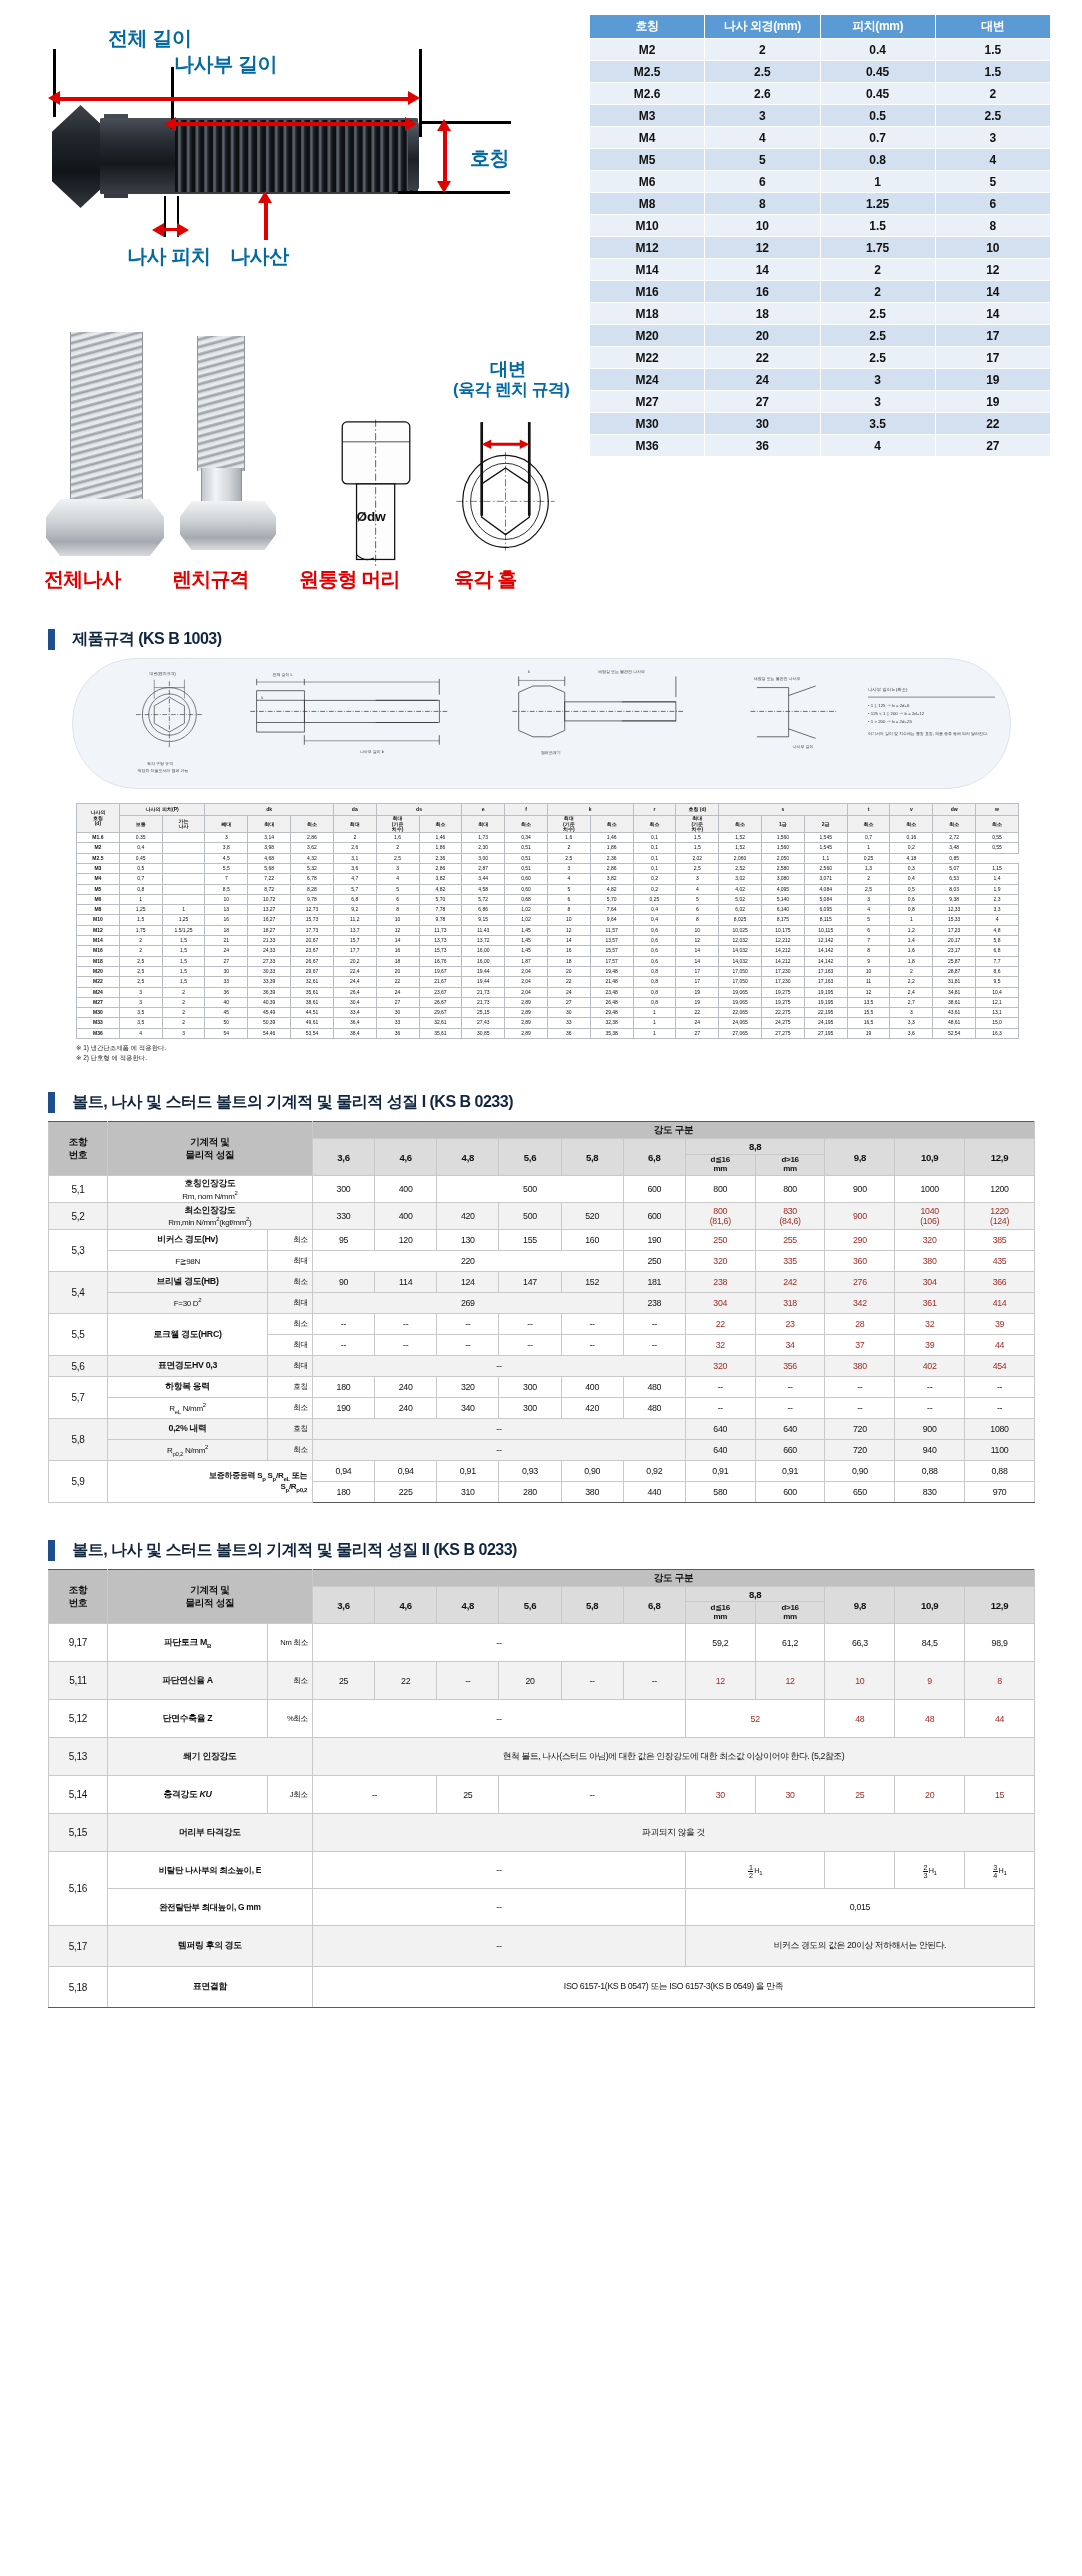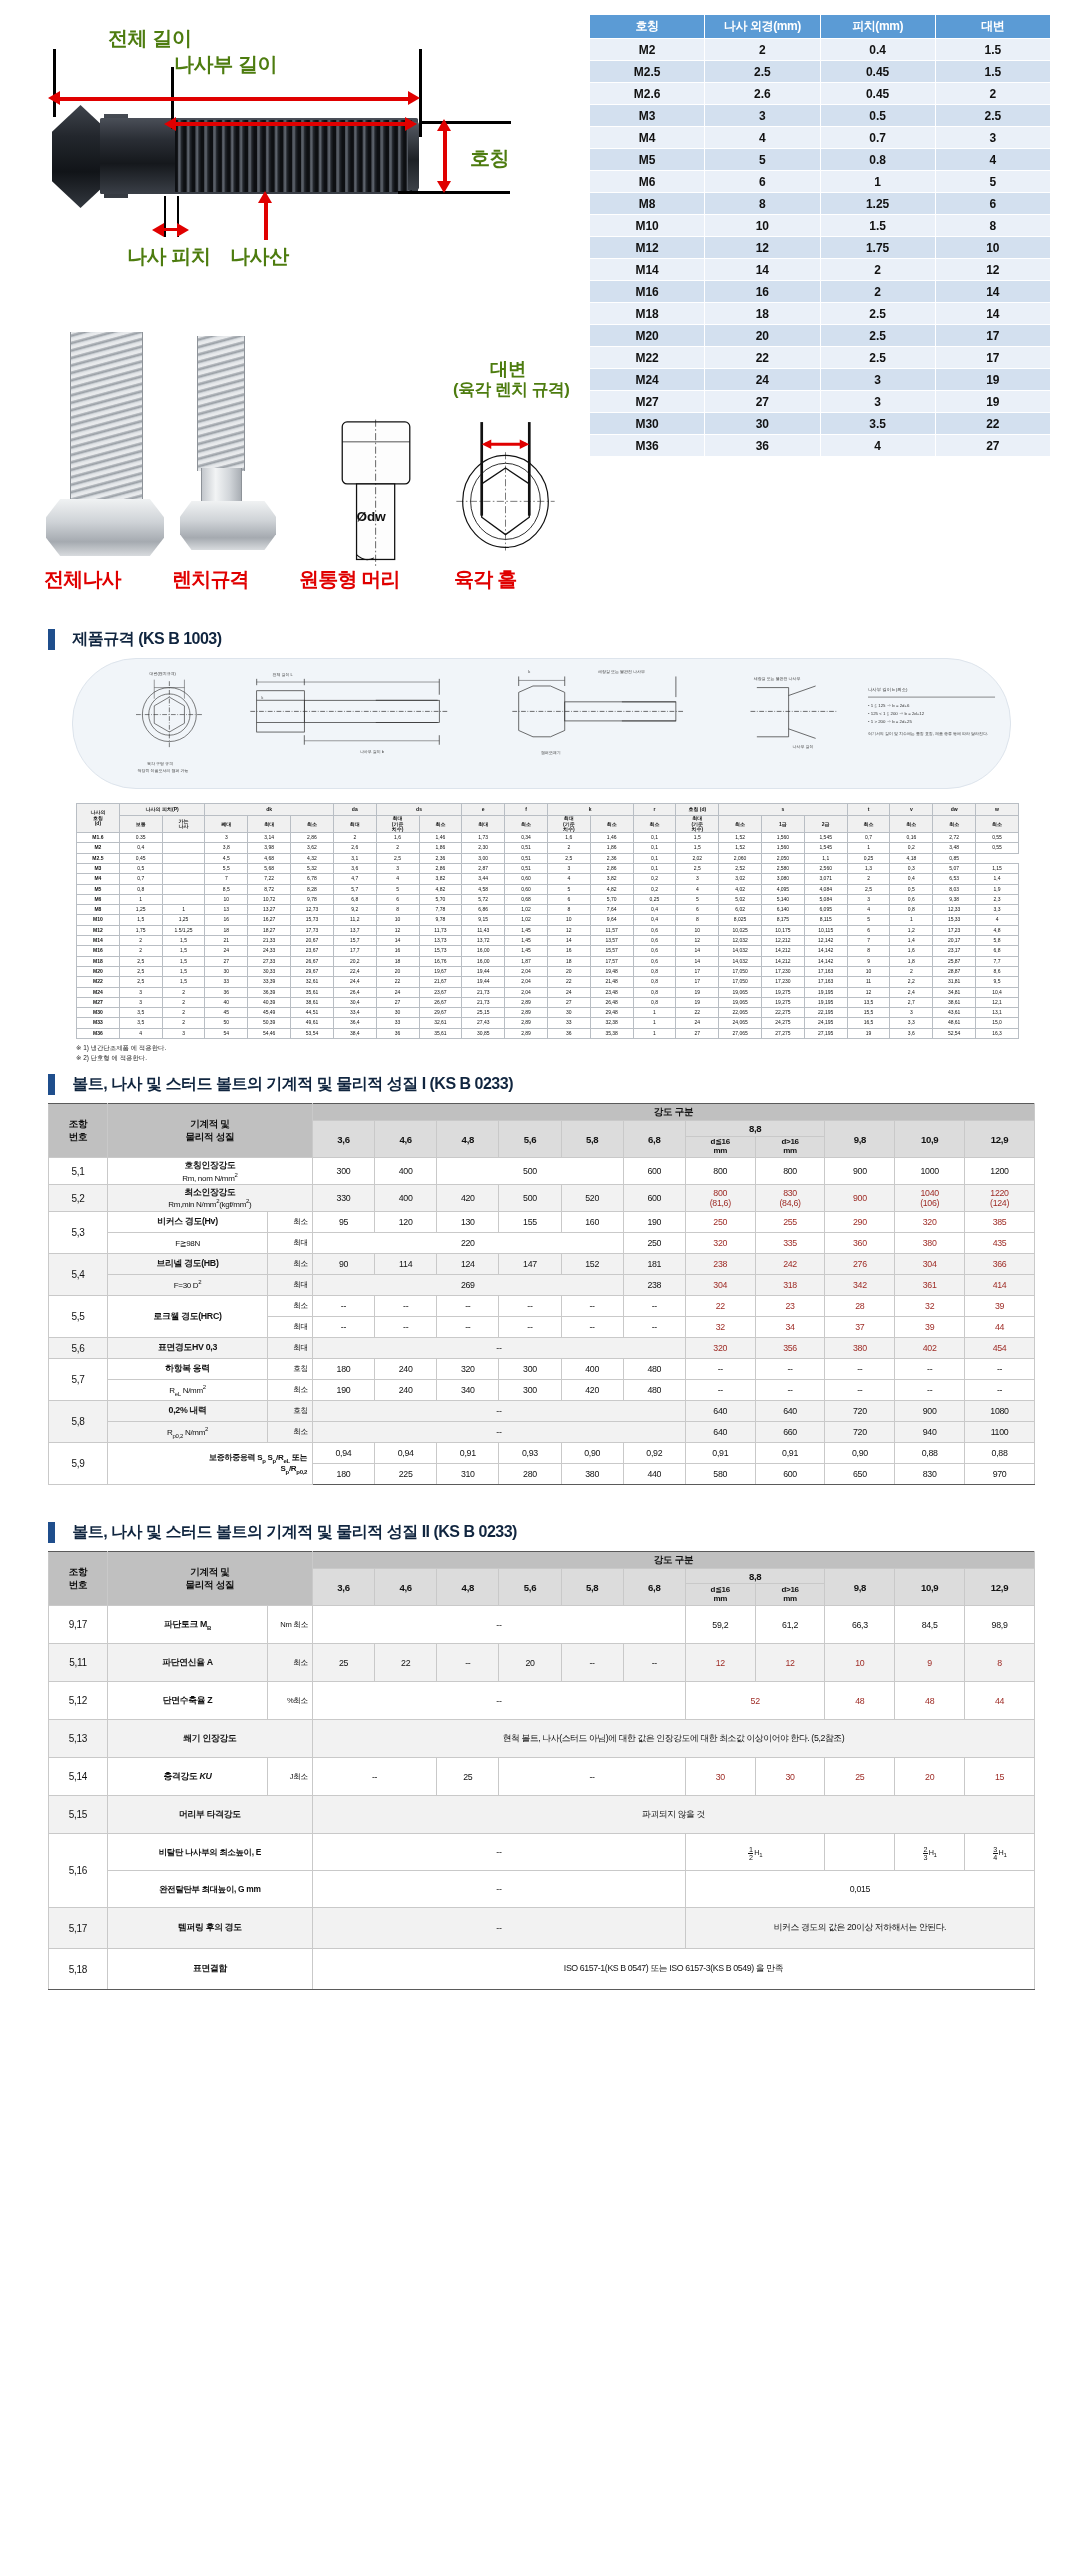--- a/index.html
+++ b/index.html
@@ -63,21 +63,21 @@
   .bolt-tip {
     position: absolute;
     left: 384px; top: 111px;
     width: 11px; height: 68px;
     background: linear-gradient(180deg,#555b64, #1d2126 55%, #3b4047);
     border-radius: 0 2.4px 2.4px 0;
   }
 
   .dim-label {
     position: absolute;
-    color: #4d7c0f;
+    color: #0369a1;
     font-weight: bold;
     font-size: 20px;
     white-space: nowrap;
     letter-spacing: -0.4px;
   }
   .tick-v { position: absolute; background: #000; width: 3.2px; }
   .tick-h { position: absolute; background: #000; height: 3.2px; }
   .arrow-line { position: absolute; background: #e00000; height: 4px; }
   .arrow-line.vert { width: 4px; height: auto; }
   .arrow-head {
@@ -1063,21 +1063,21 @@
             <td>16,3</td>
           </tr>
         </tbody>
     </table>
   </div>
   <div class="dim-notes">
     <div>※ 1) 냉간단조제품 에 적용한다.</div>
     <div>※ 2) 단호형 에 적용한다.</div>
   </div>
 
-  <div class="sec-head" style="margin-top:12px;">
+  <div class="sec-head" style="margin-top:30px;">
     <span class="sec-bar"></span>
     <span class="sec-title">볼트, 나사 및 스터드 볼트의 기계적 및 물리적 성질 I (KS B 0233)</span>
   </div>
 
   <div class="mech-wrap">
     <table class="mech">
       <colgroup>
         <col style="width:54px">
           <col style="width:147px">
           <col style="width:41px">

